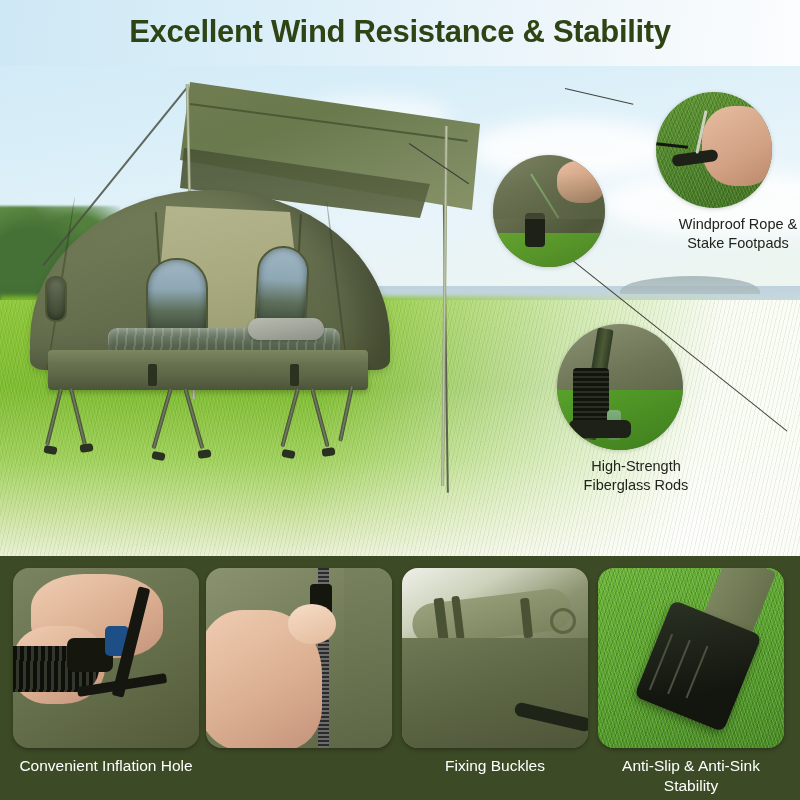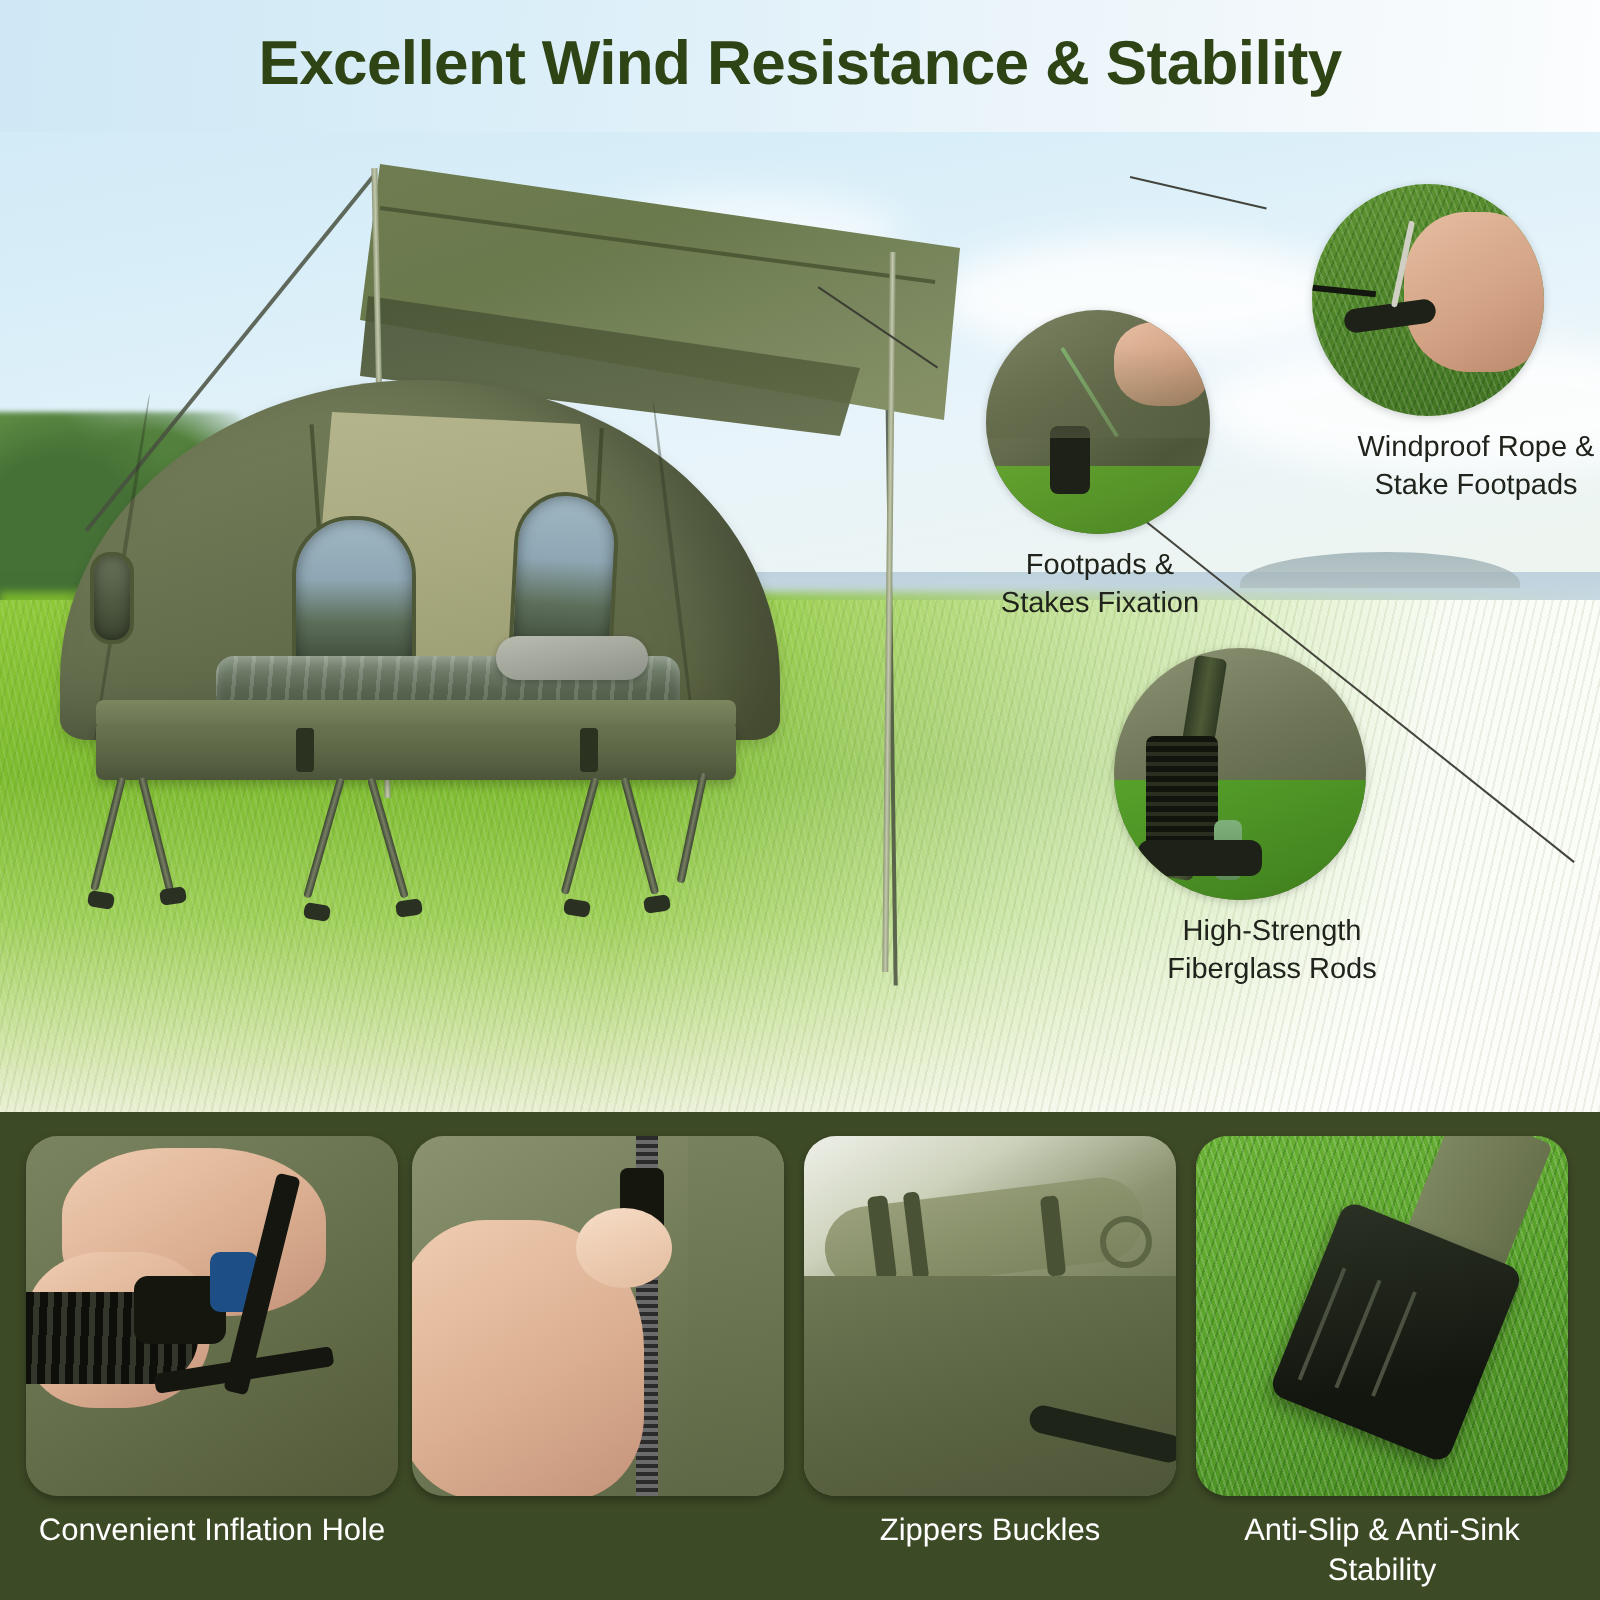--- a/index.html
+++ b/index.html
@@ -297,24 +297,20 @@
     <div class="ptr" style="left:560px; top:250px; width:290px; transform:rotate(38.5deg);"></div>
 
     <div class="callout" style="left:465px; top:155px; width:170px;">
       <div class="circle" style="width:112px; height:112px; margin:0 auto 0 0; margin-left:28px;">
         <div class="ph-fabric"></div>
         <div style="position:absolute; left:0; bottom:0; width:112px; height:34px; background:linear-gradient(160deg,#63a32f,#4b8523);"></div>
         <div class="ph-dark" style="left:32px; top:58px; width:20px; height:34px; border-radius:4px;"></div>
         <div class="ph-hand" style="left:64px; top:6px; width:48px; height:42px;"></div>
         <div style="position:absolute; left:38px; top:18px; width:52px; height:2px; background:#7fae6b; transform:rotate(58deg); transform-origin:left center;"></div>
         <div style="position:absolute; left:0; top:18px; width:112px; height:46px; background:linear-gradient(180deg,rgba(120,128,92,.0),rgba(95,103,72,.55));"></div>
-      </div>
-      <div class="clabel">
-        <div>Footpads &amp;</div>
-        <div>Stakes Fixation</div>
       </div>
     </div>
 
     <div class="callout" style="left:648px; top:92px; width:180px;">
       <div class="circle" style="width:116px; height:116px; margin-left:8px;">
         <div class="ph-grass"></div>
         <div class="ph-hand" style="left:46px; top:14px; width:74px; height:80px;"></div>
         <div class="ph-dark" style="left:16px; top:60px; width:46px; height:12px; border-radius:6px; transform:rotate(-8deg);"></div>
         <div style="position:absolute; left:0; top:52px; width:32px; height:3px; background:#14170f; transform:rotate(6deg);"></div>
         <div style="position:absolute; left:44px; top:18px; width:3px; height:44px; background:#cfcfc4; transform:rotate(12deg); border-radius:2px;"></div>
@@ -379,21 +375,21 @@
         <div style="position:absolute; inset:0; background:linear-gradient(150deg,#eef0e8 0%,#cdd2bc 22%,#8b9370 44%,#6d7652 70%,#5c6544 100%);"></div>
         <div style="position:absolute; left:10px; top:28px; width:160px; height:42px; background:linear-gradient(170deg,#9aa17c,#79825c); border-radius:22px; transform:rotate(-7deg);"></div>
         <div style="position:absolute; left:34px; top:30px; width:10px; height:42px; background:#4a5236; border-radius:3px; transform:rotate(-7deg);"></div>
         <div style="position:absolute; left:52px; top:28px; width:8px; height:44px; background:#4a5236; border-radius:3px; transform:rotate(-7deg);"></div>
         <div style="position:absolute; left:120px; top:30px; width:9px; height:40px; background:#4a5236; border-radius:3px; transform:rotate(-6deg);"></div>
         <div style="position:absolute; left:148px; top:40px; width:26px; height:26px; border:3px solid #5c6544; border-radius:50%;"></div>
         <div style="position:absolute; left:0px; top:70px; width:186px; height:110px; background:linear-gradient(165deg,#6f7855,#5a6342 55%,#4e5638);"></div>
         <div style="position:absolute; left:112px; top:142px; width:78px; height:14px; background:#1f2418; border-radius:8px; transform:rotate(13deg);"></div>
       </div>
       <div class="tlabel">
-        <div>Zippers Buckles</div>
+        <div>Fixing Buckles</div>
       </div>
     </div>
 
     <div class="thumb-cell" style="left:598px;">
       <div class="thumb">
         <div class="t-turf"></div>
         <div style="position:absolute; left:104px; top:-10px; width:52px; height:130px; background:linear-gradient(95deg,#7d8761,#646d49); transform:rotate(22deg); border-radius:4px;"></div>
         <div style="position:absolute; left:52px; top:46px; width:96px; height:104px; background:linear-gradient(150deg,#2b3124,#13160f 70%); border-radius:8px; transform:rotate(22deg); box-shadow:0 4px 8px rgba(0,0,0,.35);"></div>
         <div style="position:absolute; left:62px; top:64px; width:2px; height:60px; background:#4a5140; transform:rotate(22deg);"></div>
         <div style="position:absolute; left:80px; top:70px; width:2px; height:58px; background:#4a5140; transform:rotate(22deg);"></div>

